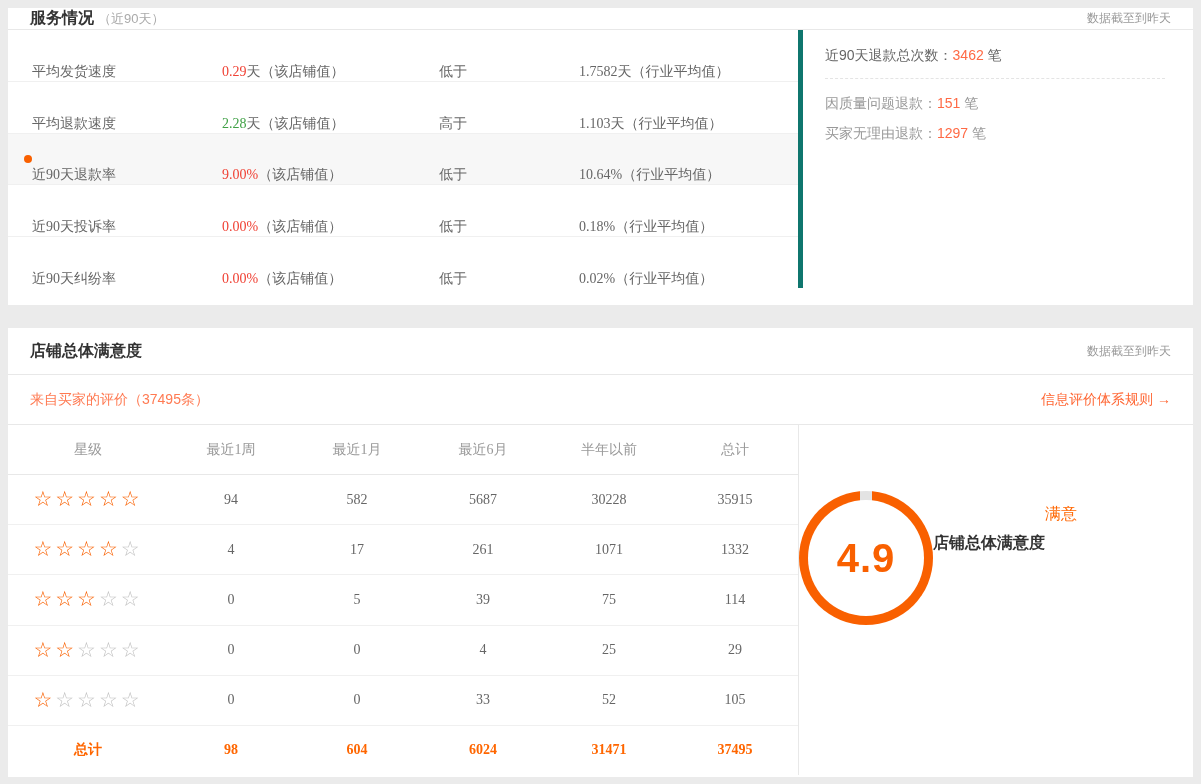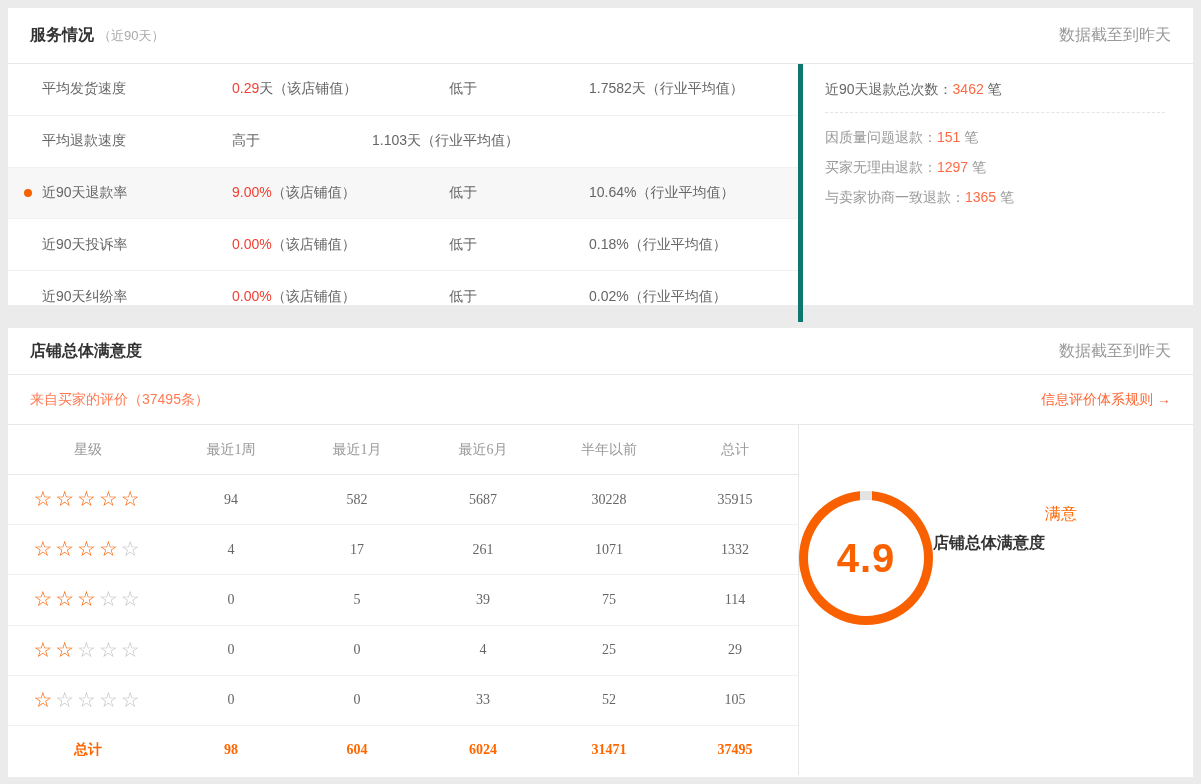--- a/index.html
+++ b/index.html
@@ -11,33 +11,34 @@
     position:relative; overflow:hidden;
   }
   .card { position:absolute; left:8px; width:1185px; background:#fff; }
   #service-card { top:8px; height:297px; }
   #satisfaction-card { top:328px; height:449px; }
 
   .card-header {
     display:flex; justify-content:space-between; align-items:center;
     padding:0 22px; border-bottom:1px solid #e8e8e8;
   }
-  #service-card .card-header { height:56px;gap:22px; }
+  #service-card .card-header { height:22px;gap:22px; }
   #satisfaction-card .card-header { height:47px; }
   .card-title { font-size:16px; font-weight:bold; color:#333; }
   .card-subtitle { font-size:13px; color:#aaa; margin-left:4px; }
-  .data-note { font-size:16px; color:#999; }
+  .data-note { font-size:12px; color:#999; }
 
   
   .service-body { display:flex; height:258px; }
   .metrics { width:790px; display:flex; flex-direction:column; }
   .metric-row {
-    flex:1; display:flex; align-items:center;
-    padding-left:34px; position:relative;
+    flex:1; display:flex; align-items:flex-end;
+    padding-left:24px; position:relative;
     border-bottom:1px solid #f0f0f0;
+    font-family:Liberation Serif, serif;
   }
   .metric-row:last-child { border-bottom:none; }
   .metric-row.hl { background:#f7f7f7; }
   .dot {
     position:absolute; left:16px; top:50%; transform:translateY(-50%);
     width:8px; height:8px; border-radius:50%; background:#f96000;
   }
   .m-label { width:190px; }
   .m-value { width:217px; }
   .m-value em { font-style:normal; }
@@ -106,20 +107,21 @@
 
         <div class="metric-row">
           <span class="m-label">平均发货速度</span>
           <span class="m-value"><em class="mv" style="color: rgb(240, 65, 52);">0.29</em><span>天（该店铺值）</span></span>
           <span class="m-cmp">低于</span>
           <span class="m-ind">1.7582天（行业平均值）</span>
         </div>
 
         <div class="metric-row">
           <span class="m-label">平均退款速度</span>
+          <span class="m-value"><em class="mv" style="color: rgb(63, 160, 69);">2.28</em><span>天（该店铺值）</span></span>
           <span class="m-cmp">高于</span>
           <span class="m-ind">1.103天（行业平均值）</span>
         </div>
 
         <div class="metric-row hl">
           <span class="dot"></span>
           <span class="m-label">近90天退款率</span>
           <span class="m-value"><em class="mv" style="color: rgb(240, 65, 52);">9.00%</em><span>（该店铺值）</span></span>
           <span class="m-cmp">低于</span>
           <span class="m-ind">10.64%（行业平均值）</span>
@@ -144,23 +146,20 @@
       <aside class="refund-panel">
         <div class="refund-total">
           <span>近90天退款总次数：</span><em>3462</em><span> 笔</span>
         </div>
         <div class="dash-divider"></div>
         <div class="refund-item">
           <span>因质量问题退款：</span><em>151</em><span> 笔</span>
         </div>
         <div class="refund-item">
           <span>买家无理由退款：</span><em>1297</em><span> 笔</span>
-        </div>
-        <div class="refund-item">
-          <span>与卖家协商一致退款：</span><em>1365</em><span> 笔</span>
         </div>
       </aside>
     </div>
   </section>
 
   <section class="card" id="satisfaction-card">
     <div class="card-header">
       <span class="card-title">店铺总体满意度</span>
       <span class="data-note">数据截至到昨天</span>
     </div>

